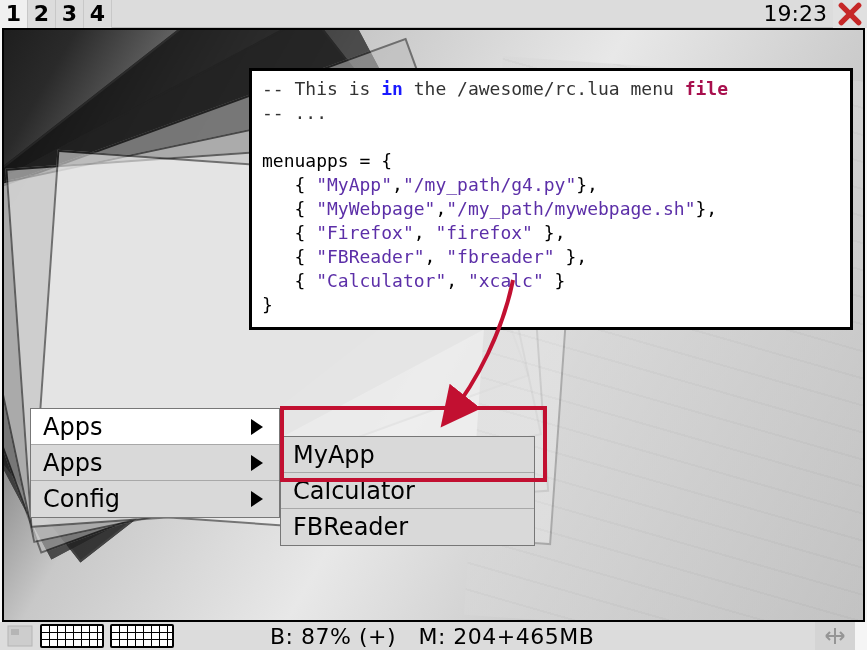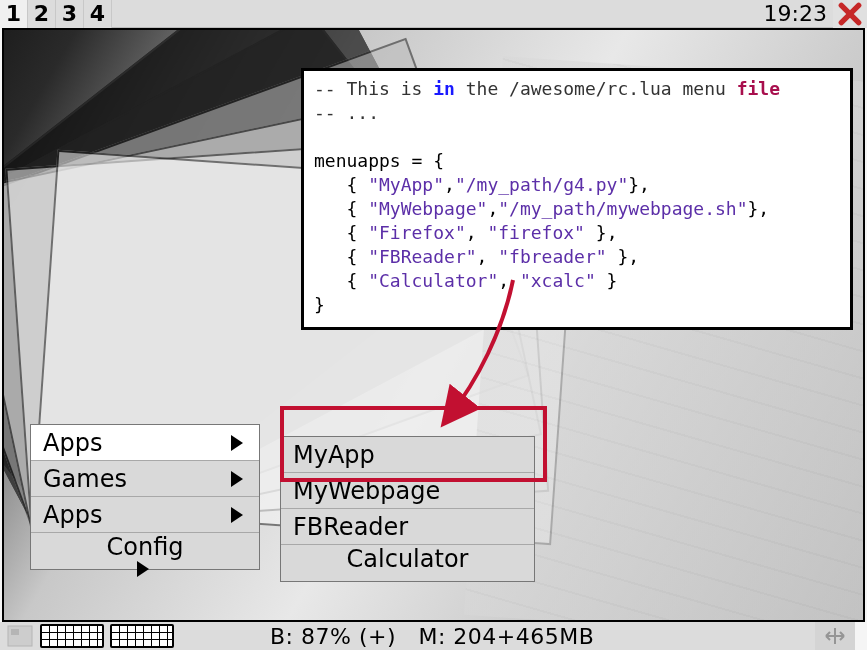--- a/index.html
+++ b/index.html
@@ -70,21 +70,21 @@
     width: 420px; height: 560px;
     background: repeating-linear-gradient(12deg, #d8d8d8 0 24px, #cfcfcf 24px 26px);
     transform: rotate(4deg);
     opacity: .55;
   }
 
   
   .codebox {
     position: absolute;
     top: 38px; right: 10px;
-    width: 552px;
+    width: 604px;
     background: #fff;
     border: 3px solid #000;
     padding: 6px 10px 10px 10px;
     font-family: "DejaVu Sans Mono", monospace;
     font-size: 18px;
     line-height: 24px;
     white-space: pre;
   }
   .codebox .kw  { color: #1a1aff; font-weight: bold; }
   .codebox .str { color: #5c2fa8; }
@@ -95,34 +95,33 @@
   .arrow {
     position: absolute;
     top: 240px; right: 310px;
     pointer-events: none;
   }
 
   
   .menu {
     position: absolute;
     left: 26px; top: 378px;
-    width: 230px;
+    width: 250px;
     background: #e0e0e0;
     border: 1px solid #777;
-    margin-top: 16px;
   }
   .menu-item, .submenu-item {
     display: flex; align-items: center;
     height: 36px;
     padding: 0 12px;
     border-bottom: 1px solid #a8a8a8;
     font-size: 24px;
     background: #d9d9d9;
   }
-  .menu-item:last-child, .submenu-item:last-child { border-bottom: none; flex-direction: column; }
+  .menu-item:last-child, .submenu-item:last-child { border-bottom: none; }
   .menu-item.selected { background: #ffffff; }
   .menu-item .lbl { flex: 1; }
   .tri {
     width: 0; height: 0;
     border-top: 8px solid transparent;
     border-bottom: 8px solid transparent;
     border-left: 12px solid #000;
     margin-right: 4px;
   }
 
@@ -226,45 +225,38 @@
     </defs>
     <path d="M90,10 C80,60 55,110 25,148" stroke="#c21031" stroke-width="4" fill="none" marker-end="url(#ahead)"></path>
   </svg>
 
   <div class="menu">
     <div class="menu-item selected">
       <span class="lbl">Apps</span>
       <span class="tri"></span>
     </div>
     <div class="menu-item">
-      <span class="lbl">Games</span>
-      <span class="tri"></span>
-    </div>
-    <div class="menu-item">
       <span class="lbl">Apps</span>
       <span class="tri"></span>
     </div>
     <div class="menu-item">
       <span class="lbl">Config</span>
       <span class="tri"></span>
     </div>
   </div>
 
   <div class="submenu">
     <div class="submenu-item">
       <span>MyApp</span>
     </div>
     <div class="submenu-item">
-      <span>MyWebpage</span>
+      <span>Calculator</span>
     </div>
     <div class="submenu-item">
       <span>FBReader</span>
-    </div>
-    <div class="submenu-item">
-      <span>Calculator</span>
     </div>
   </div>
 
   <div class="highlight-box"></div>
 </div>
 
 <div class="statusbar">
   <div class="home">
     <svg width="26" height="22" viewBox="0 0 26 22">
       <rect x="1" y="1" width="24" height="20" fill="#bbb" stroke="#888"></rect>

